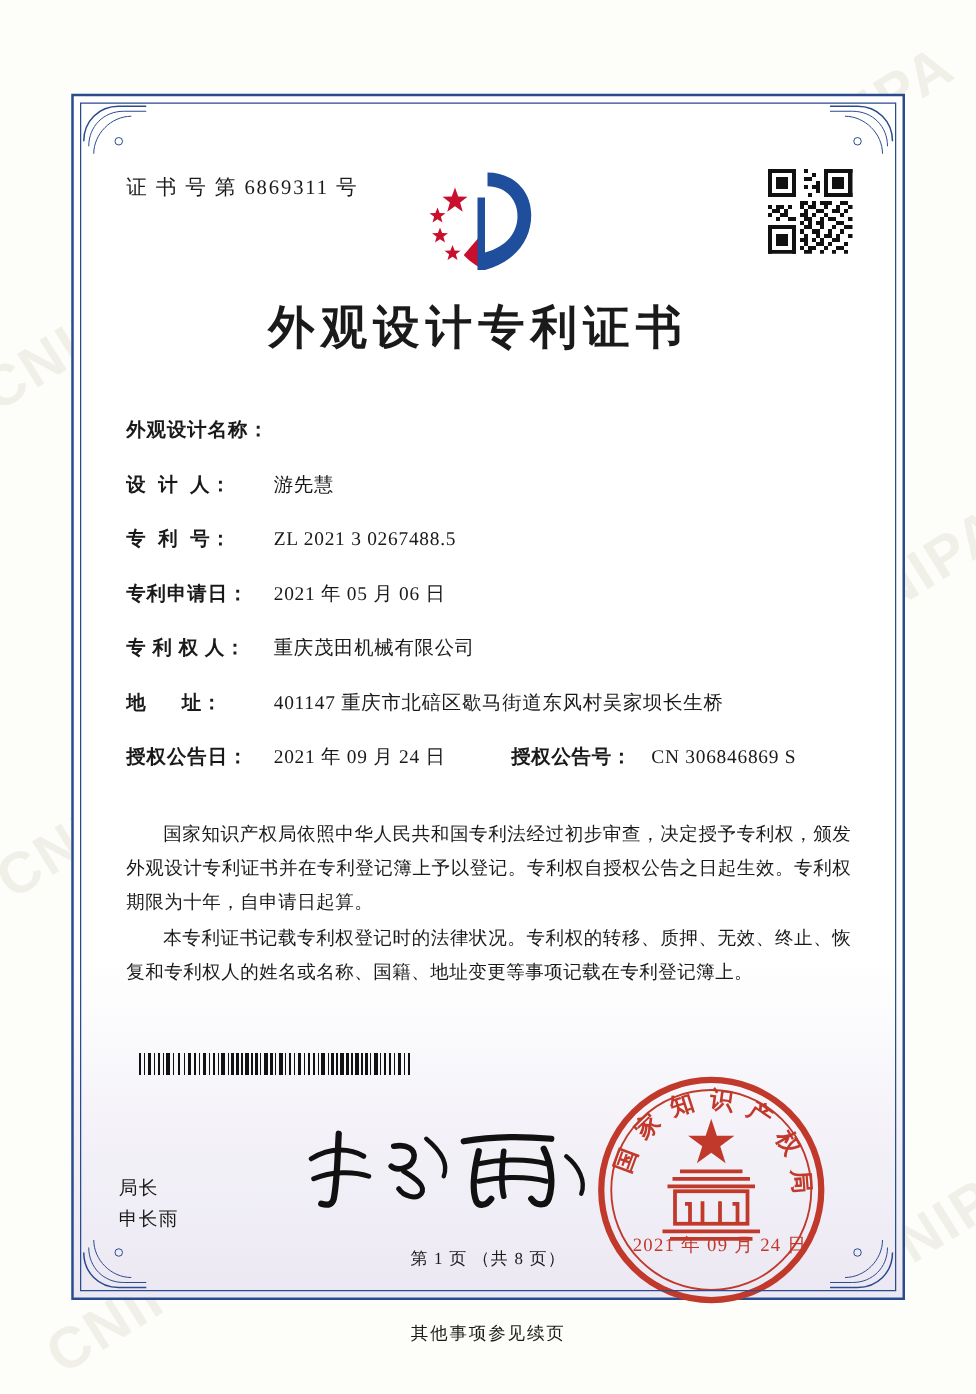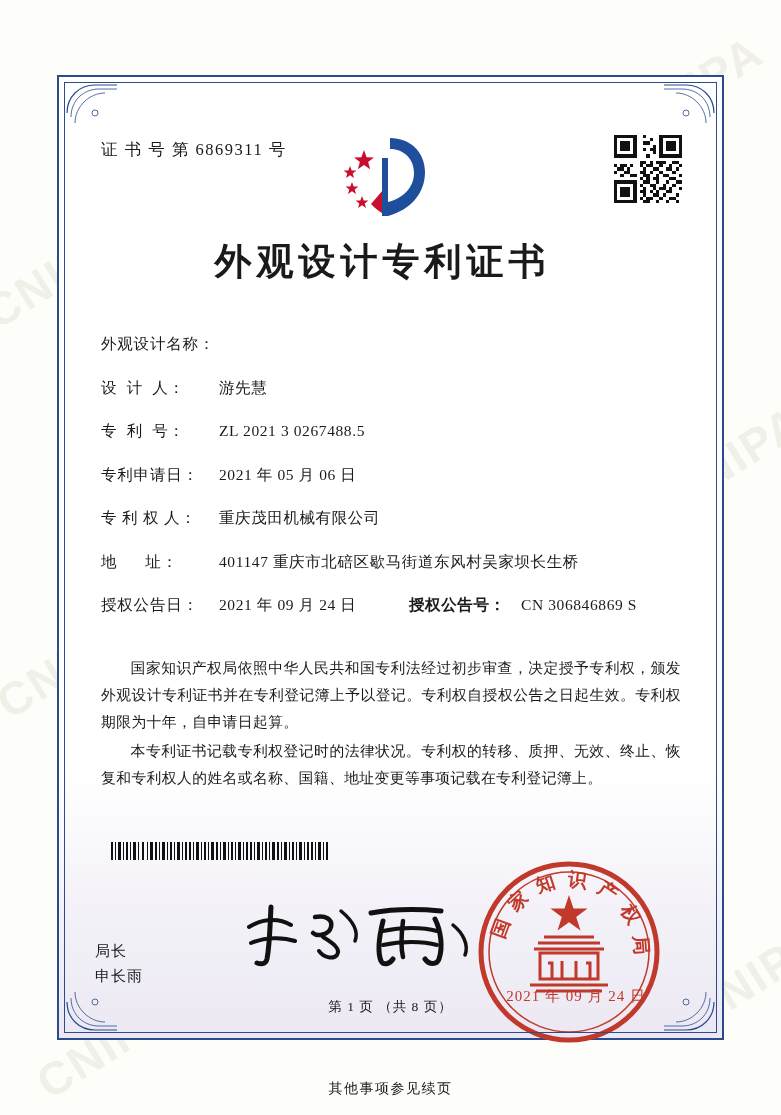--- a/index.html
+++ b/index.html
@@ -118,20 +118,21 @@
     align-items: baseline;
     margin-bottom: 22.5px;
     font-size: 15.5px;
     letter-spacing: 0.6px;
   }
   .flabel {
     width: 118px;
     flex: none;
     white-space: pre;
     letter-spacing: 0.8px;
+    font-weight: bold;
   }
   .fvalue {
     flex: 1;
   }
   .frow.split .flabel { width: 118px; }
   .frow.split .fvalue { flex: none; width: 190px; }
   .flabel2 {
     width: 112px;
     flex: none;
     white-space: pre;
@@ -208,21 +209,21 @@
     right: 0;
     bottom: 22px;
     text-align: center;
     font-size: 13.5px;
     letter-spacing: 1px;
   }
   .footer-note {
     position: absolute;
     left: 0;
     right: 0;
-    top: 1080px;
+    top: 1058px;
     text-align: center;
     font-size: 14px;
     letter-spacing: 1.5px;
   }
 </style>
 </head>
 <body>
 
 <div class="wm wm1">CNIPA</div>
 <div class="wm wm2">CNIPA</div>

